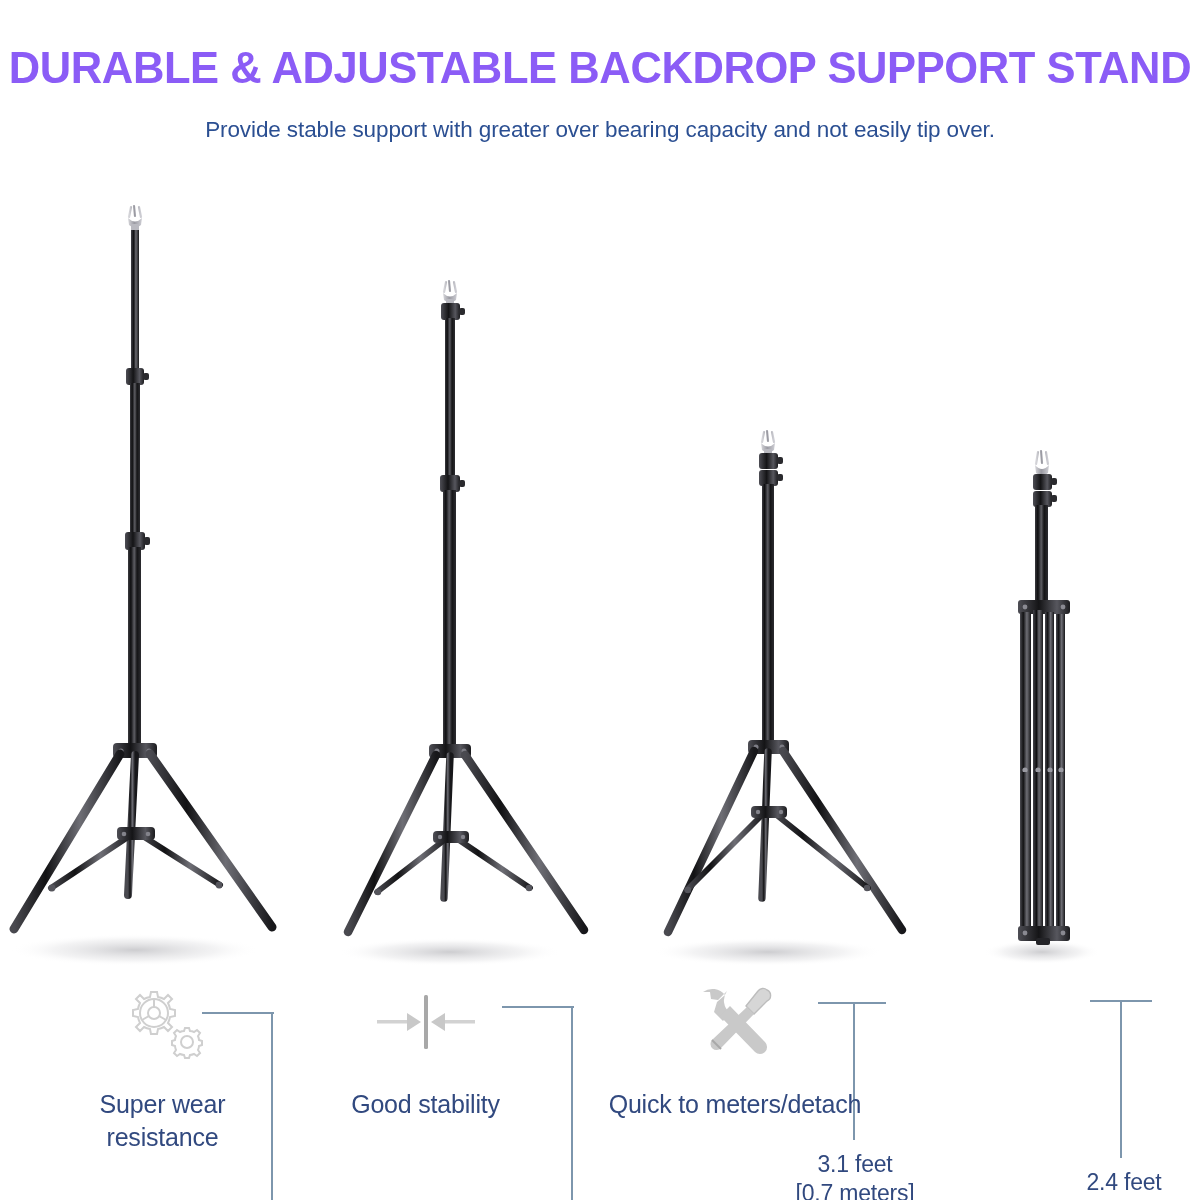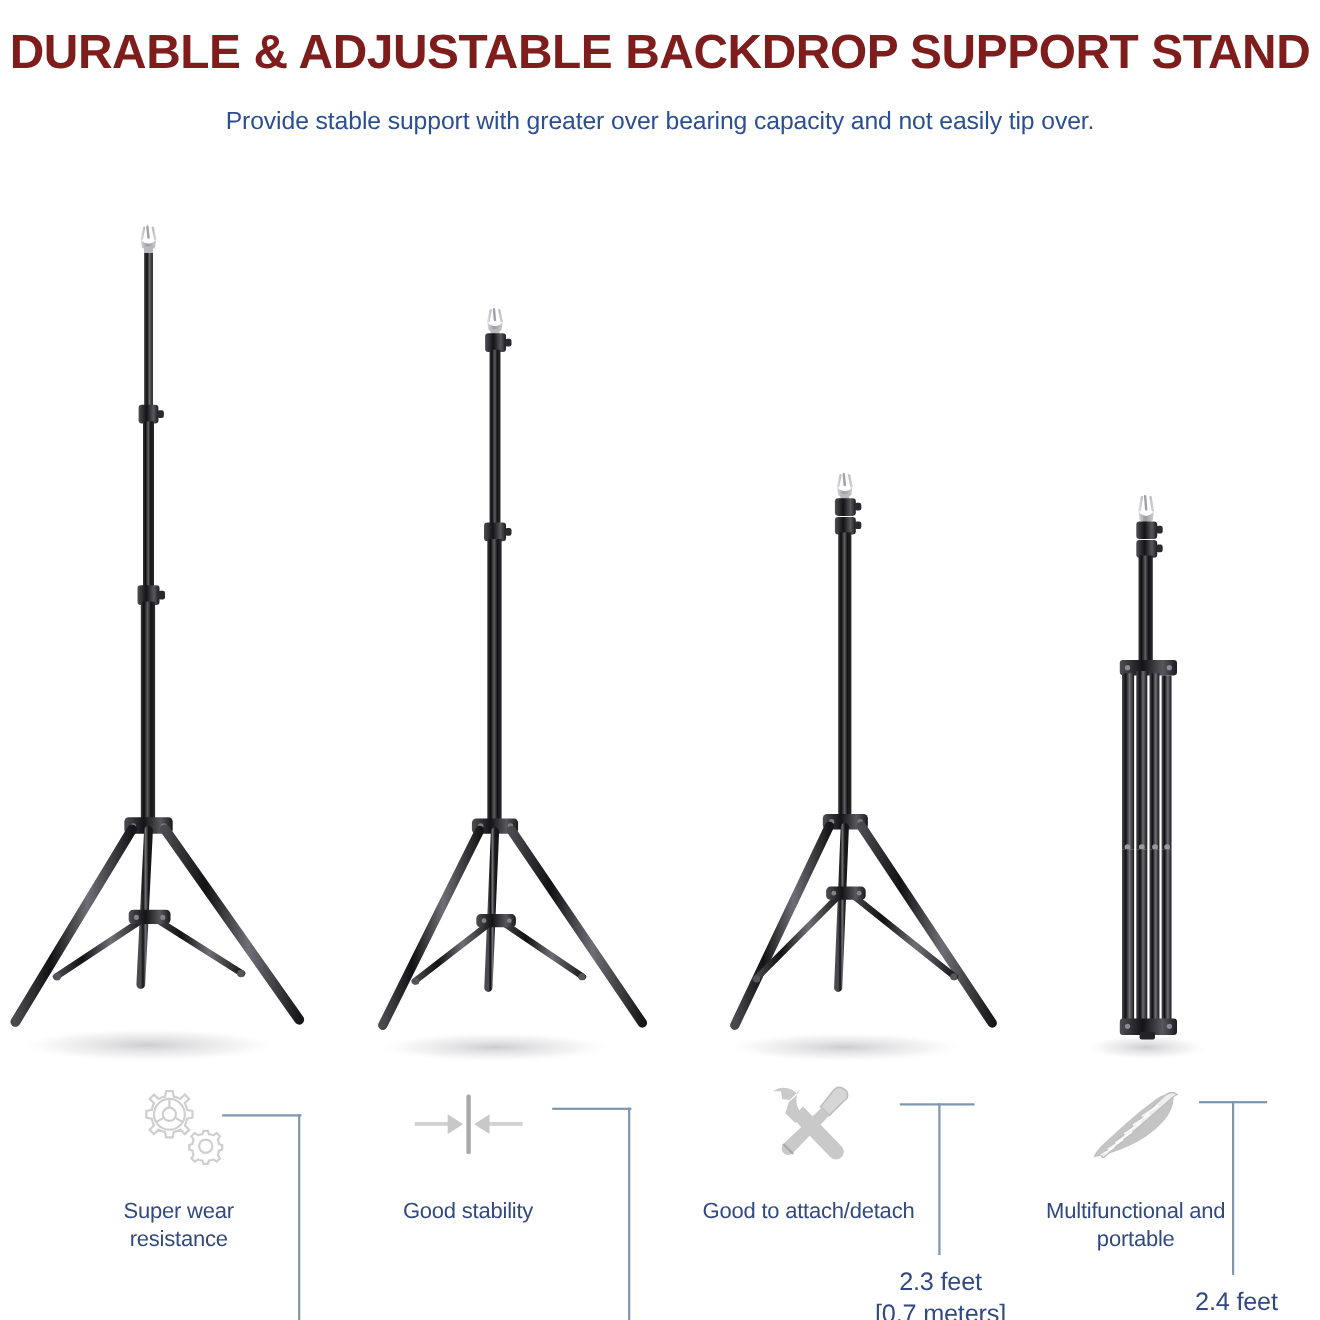--- a/index.html
+++ b/index.html
@@ -17,25 +17,25 @@
 
   
   #header {
     position: absolute;
     top: 0; left: 0;
     width: 1200px;
     text-align: center;
   }
   #title {
     margin: 0;
-    padding-top: 24px;
+    padding-top: 44px;
     font-size: 43.5px;
     font-weight: 700;
     letter-spacing: -0.4px;
-    color: #7f1d1d;
+    color: #8b5cf6;
     font-family: "Liberation Sans", sans-serif;
     white-space: nowrap;
   }
   #subtitle {
     margin: 0;
     padding-top: 24px;
     font-size: 22.5px;
     font-weight: 400;
     color: #2b4f92;
     letter-spacing: -0.1px;
@@ -92,21 +92,21 @@
     text-align: center;
   }
   .feature-icon {
     height: 84px;
     display: flex;
     align-items: center;
     justify-content: center;
   }
   .feature-label {
     margin-top: 24px;
-    font-size: 20px;
+    font-size: 25px;
     line-height: 1.32;
     color: #31497f;
     letter-spacing: -0.2px;
   }
 </style>
 </head>
 <body>
 
 <div id="header">
   <h1 id="title">DURABLE &amp; ADJUSTABLE BACKDROP SUPPORT STAND</h1>
@@ -298,21 +298,21 @@
         <circle cx="141" cy="392" r="2.2" fill="#83838b"></circle>
         <circle cx="48" cy="470" r="3.2" fill="#55555c"></circle>
         <circle cx="227" cy="468" r="3.2" fill="#55555c"></circle>
       </g>
     </svg>
 
     <div class="dim">
       <div class="dim-cap" style="left:178px; top:18px;  width:68px;"></div>
       <div class="dim-line" style="left:213px; top:18px;  height:138px;"></div>
       <div class="dim-label" style="left:110px; top:166px; width:210px;">
-        <div>2.3 feet</div>
+        <div>3.1 feet</div>
         <div>[0.7 meters]</div>
       </div>
 
     </div>
   </div>
 
   <div class="stand" style="left:980px; width:245px; height:540px;">
     <svg width="245" height="540" viewBox="0 0 245 540">
       <ellipse cx="62" cy="512" rx="58" ry="12" fill="url(#shadowGrad)"></ellipse>
       <g>
@@ -417,32 +417,16 @@
           <path d="M14 10 a16 16 0 0 1 22 3 l-8 7 -3 10 9 9 7 -8 a16 16 0 0 1 -3 -22
                    l-9 9 -7 -1 -1 -7 z"></path>
           <path d="M31 34 L66 70 a7 7 0 0 0 10 -10 L41 24 z"></path>
 
           <path d="M78 8 a6 6 0 0 0 -9 1 L57 24 l8 8 13 -13 a6 6 0 0 0 0 -11 z" fill="#d6d6d6" stroke="#bdbdbd" stroke-width="1.4"></path>
           <path d="M58 25 L65 32 L32 66 a6 6 0 0 1 -9 -8 z"></path>
           <path d="M23 58 l9 9" stroke="#a8a8a8" stroke-width="2"></path>
         </g>
       </svg>
     </div>
-    <div class="feature-label">Good to attach/detach</div>
-  </div>
-
-  <div class="feature" style="left:890px; width:285px;">
-    <div class="feature-icon">
-      <svg width="100" height="66" viewBox="0 0 100 66">
-        <g fill="#c4c4c4">
-          <path d="M84 8 q-6 -5 -16 2 -14 10 -27 22 -11 10 -22 20 -6 6 -8 11 6 -1 13 -3
-                   14 -4 27 -11 14 -8 24 -19 9 -10 9 -22 z"></path>
-          <path d="M87 6 q-4 2 -10 8 L22 62 q-2 2 -3 1 -1 -1 1 -3 L76 7 q6 -5 11 -1 z" fill="#ededed" stroke="#bdbdbd" stroke-width="1.2"></path>
-          <g stroke="#ffffff" stroke-width="1.6" fill="none" opacity="0.85">
-            <path d="M70 16 L55 26 M62 24 L47 34 M54 32 L39 42
-                     M46 40 L31 50 M38 47 L24 56 M30 54 L18 61"></path>
-          </g>
-        </g>
-      </svg>
-    </div>
-    <div class="feature-label">Multifunctional and<br>portable</div>
-  </div>
+    <div class="feature-label">Quick to meters/detach</div>
+  </div>
+
 </div>
 
 </body></html>

